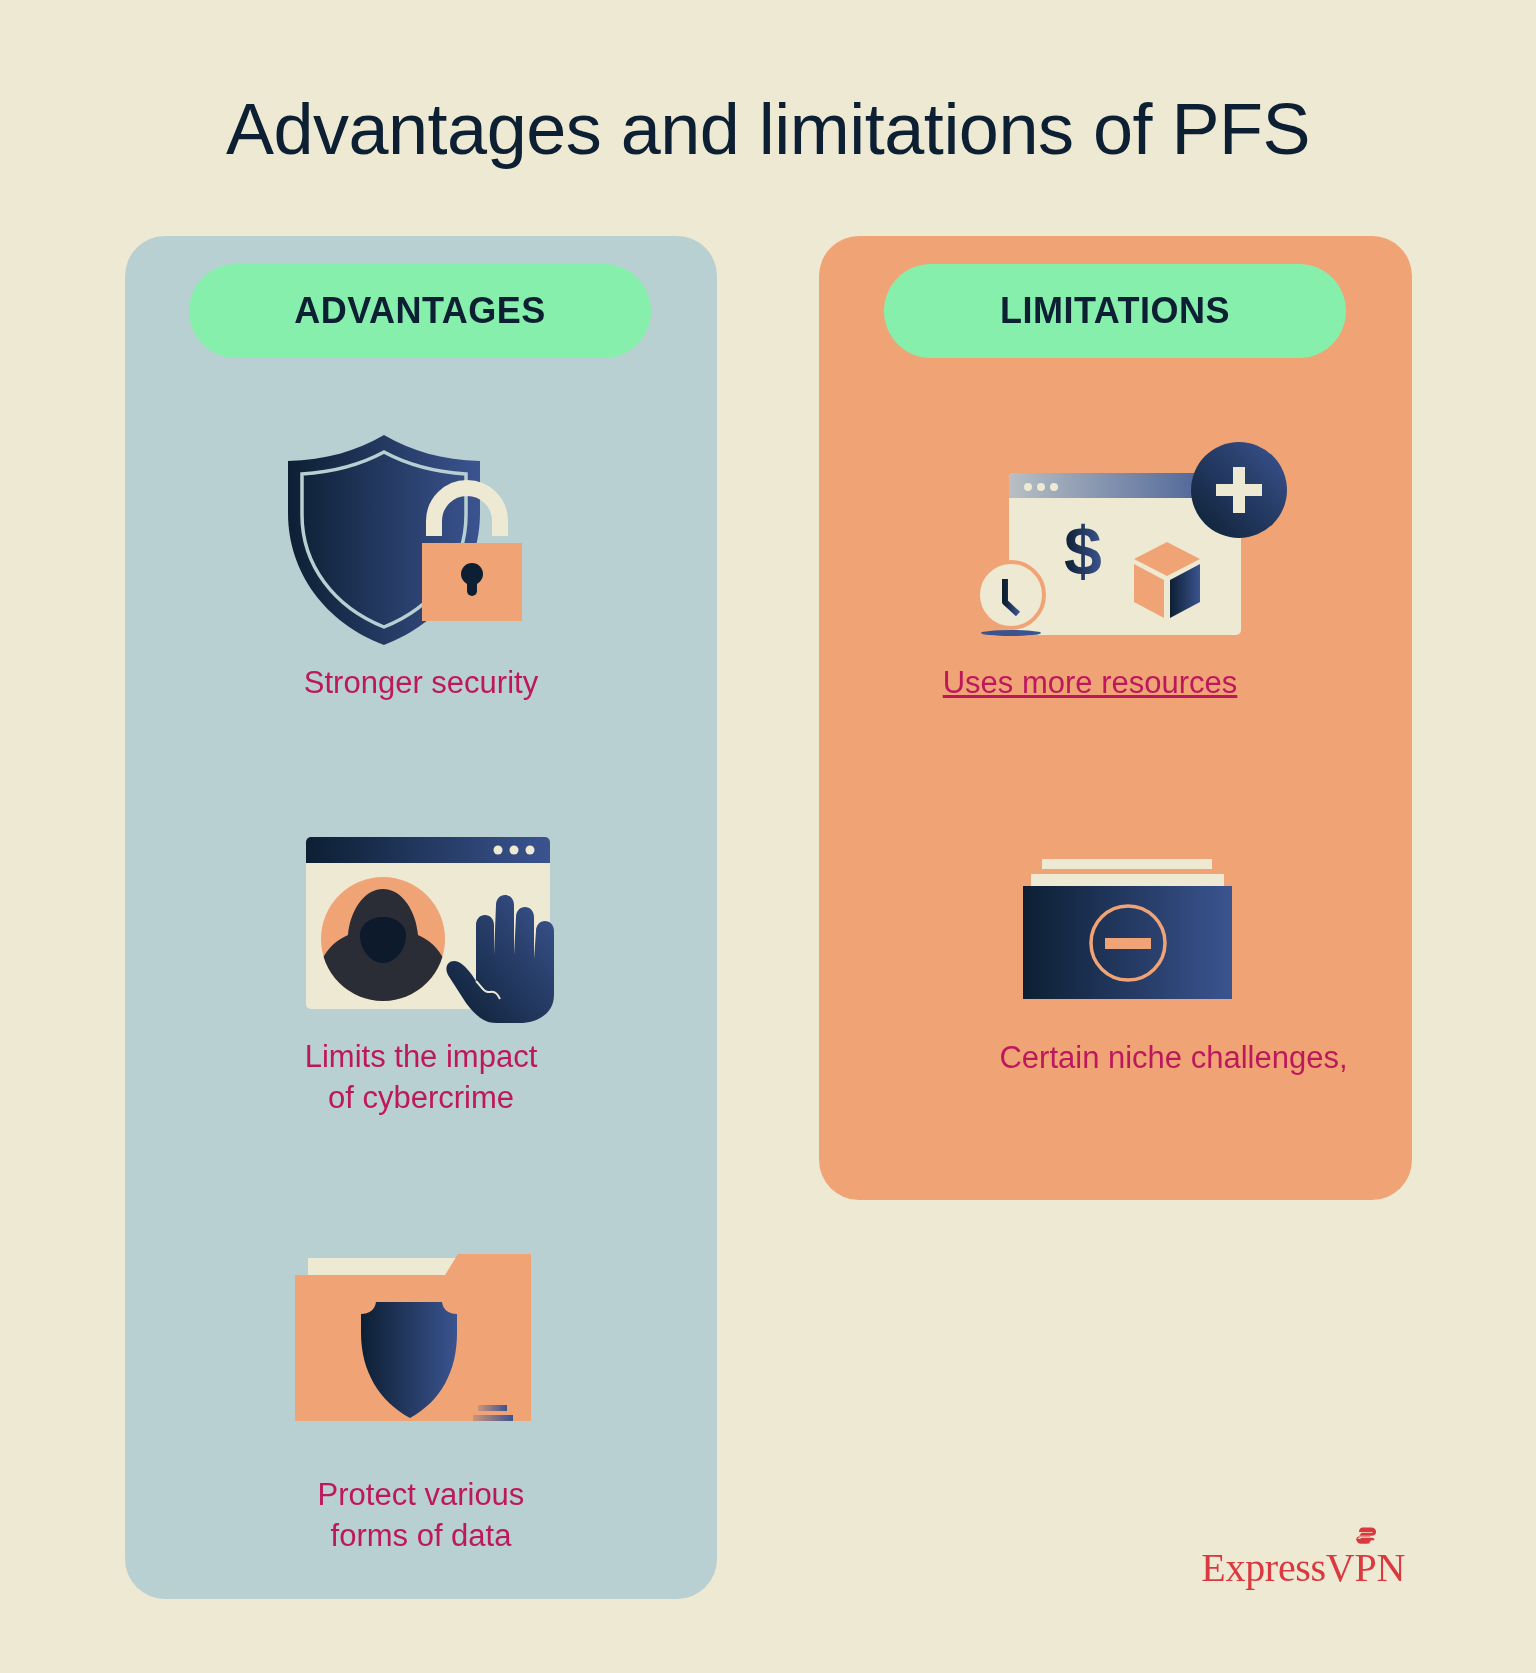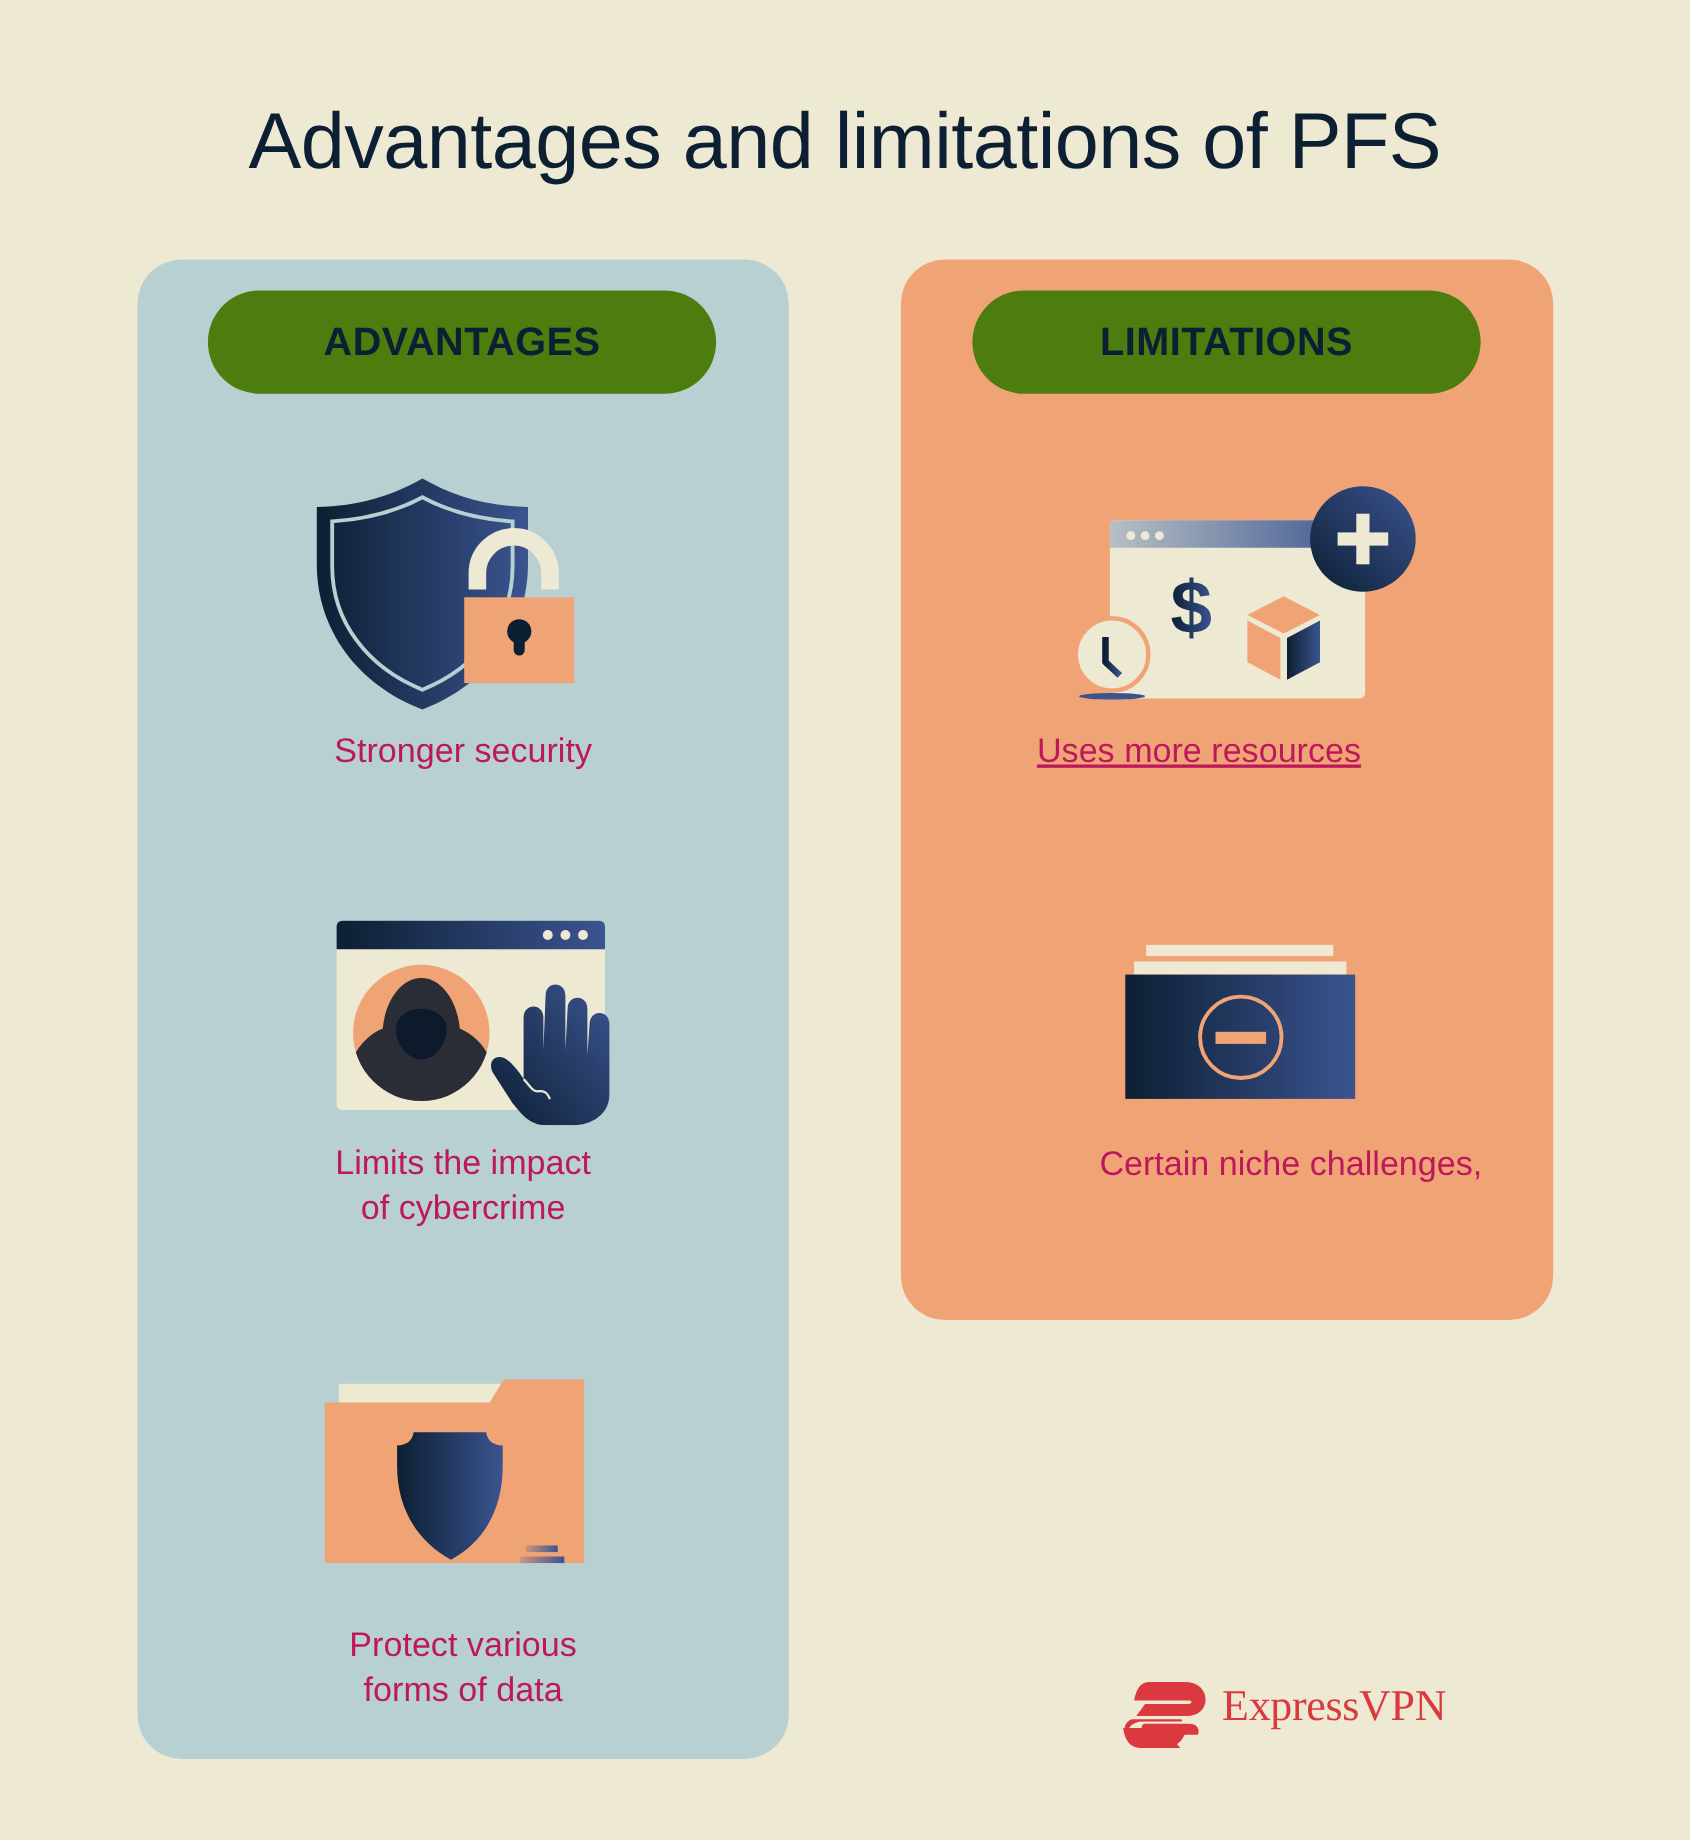--- a/index.html
+++ b/index.html
@@ -11,33 +11,33 @@
   }
   .title {
     position:absolute; left:0; width:1536px; top:88px;
     text-align:center; font-size:72px; font-weight:normal; letter-spacing:-0.5px;
     color:#0C1F33;
   }
   .card { position:absolute; border-radius:40px; }
   .card.adv { left:125px; top:236px; width:592px; height:1363px; background:#B8D0D2; }
   .card.lim { left:819px; top:236px; width:593px; height:964px; background:#F0A476; }
   .pill {
-    position:absolute; height:94px; border-radius:47px; background:#4d7c0f;
+    position:absolute; height:94px; border-radius:47px; background:#86efac;
     display:flex; align-items:center; justify-content:center;
     font-size:36px; font-weight:bold; letter-spacing:0.5px; color:#0C1F33;
   }
   .pill.adv { left:189px; top:264px; width:462px; }
   .pill.lim { left:884px; top:264px; width:462px; }
   .icon { position:absolute; }
   .label {
     position:absolute; text-align:center; font-size:31px; line-height:41px;
     color:#be185d;
   }
   .label span { display:block; }
-  .logo { position:absolute; left:1019px; top:1527px; width:330px; height:64px; display:flex; align-items:flex-start; }
+  .logo { position:absolute; left:1075px; top:1527px; width:330px; height:64px; display:flex; align-items:flex-end;flex-direction:column; }
   .logo-text {
     font-family:"Liberation Serif", "DejaVu Serif", serif; font-size:40px; color:#DA3940;
     margin-left:14px; letter-spacing:-0.3px;
   }
 </style>
 </head>
 <body>
 
 <div class="title">Advantages and limitations of PFS</div>
 

